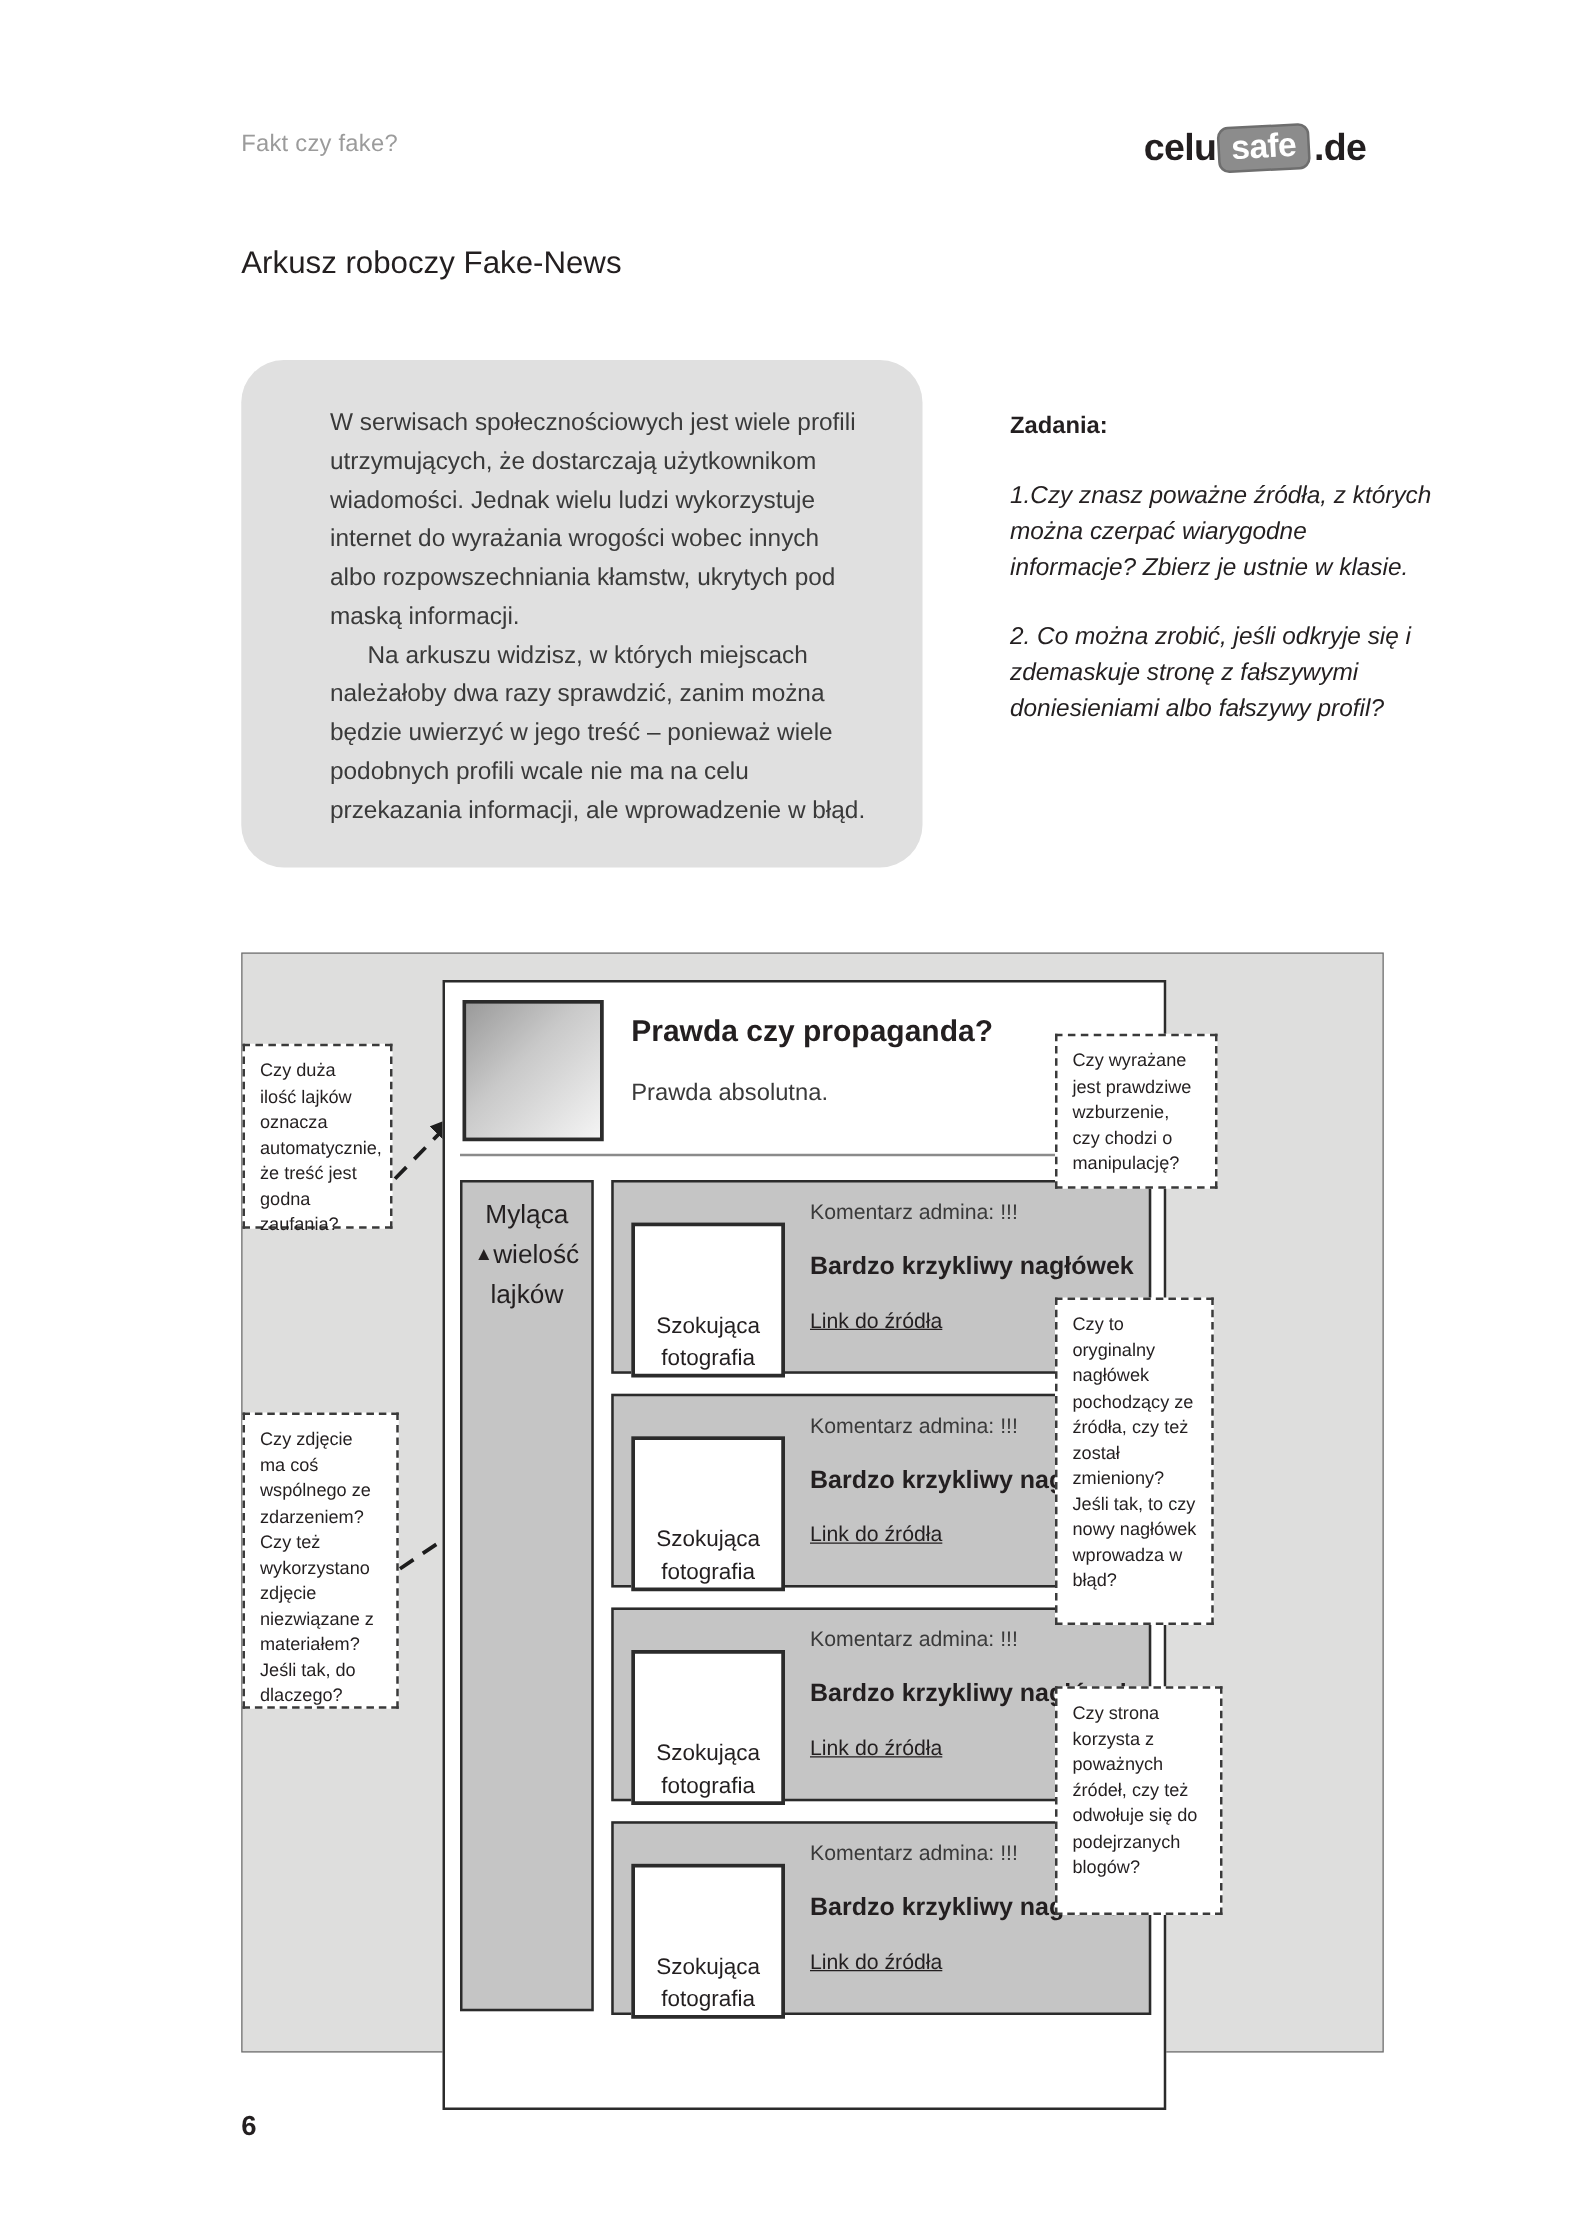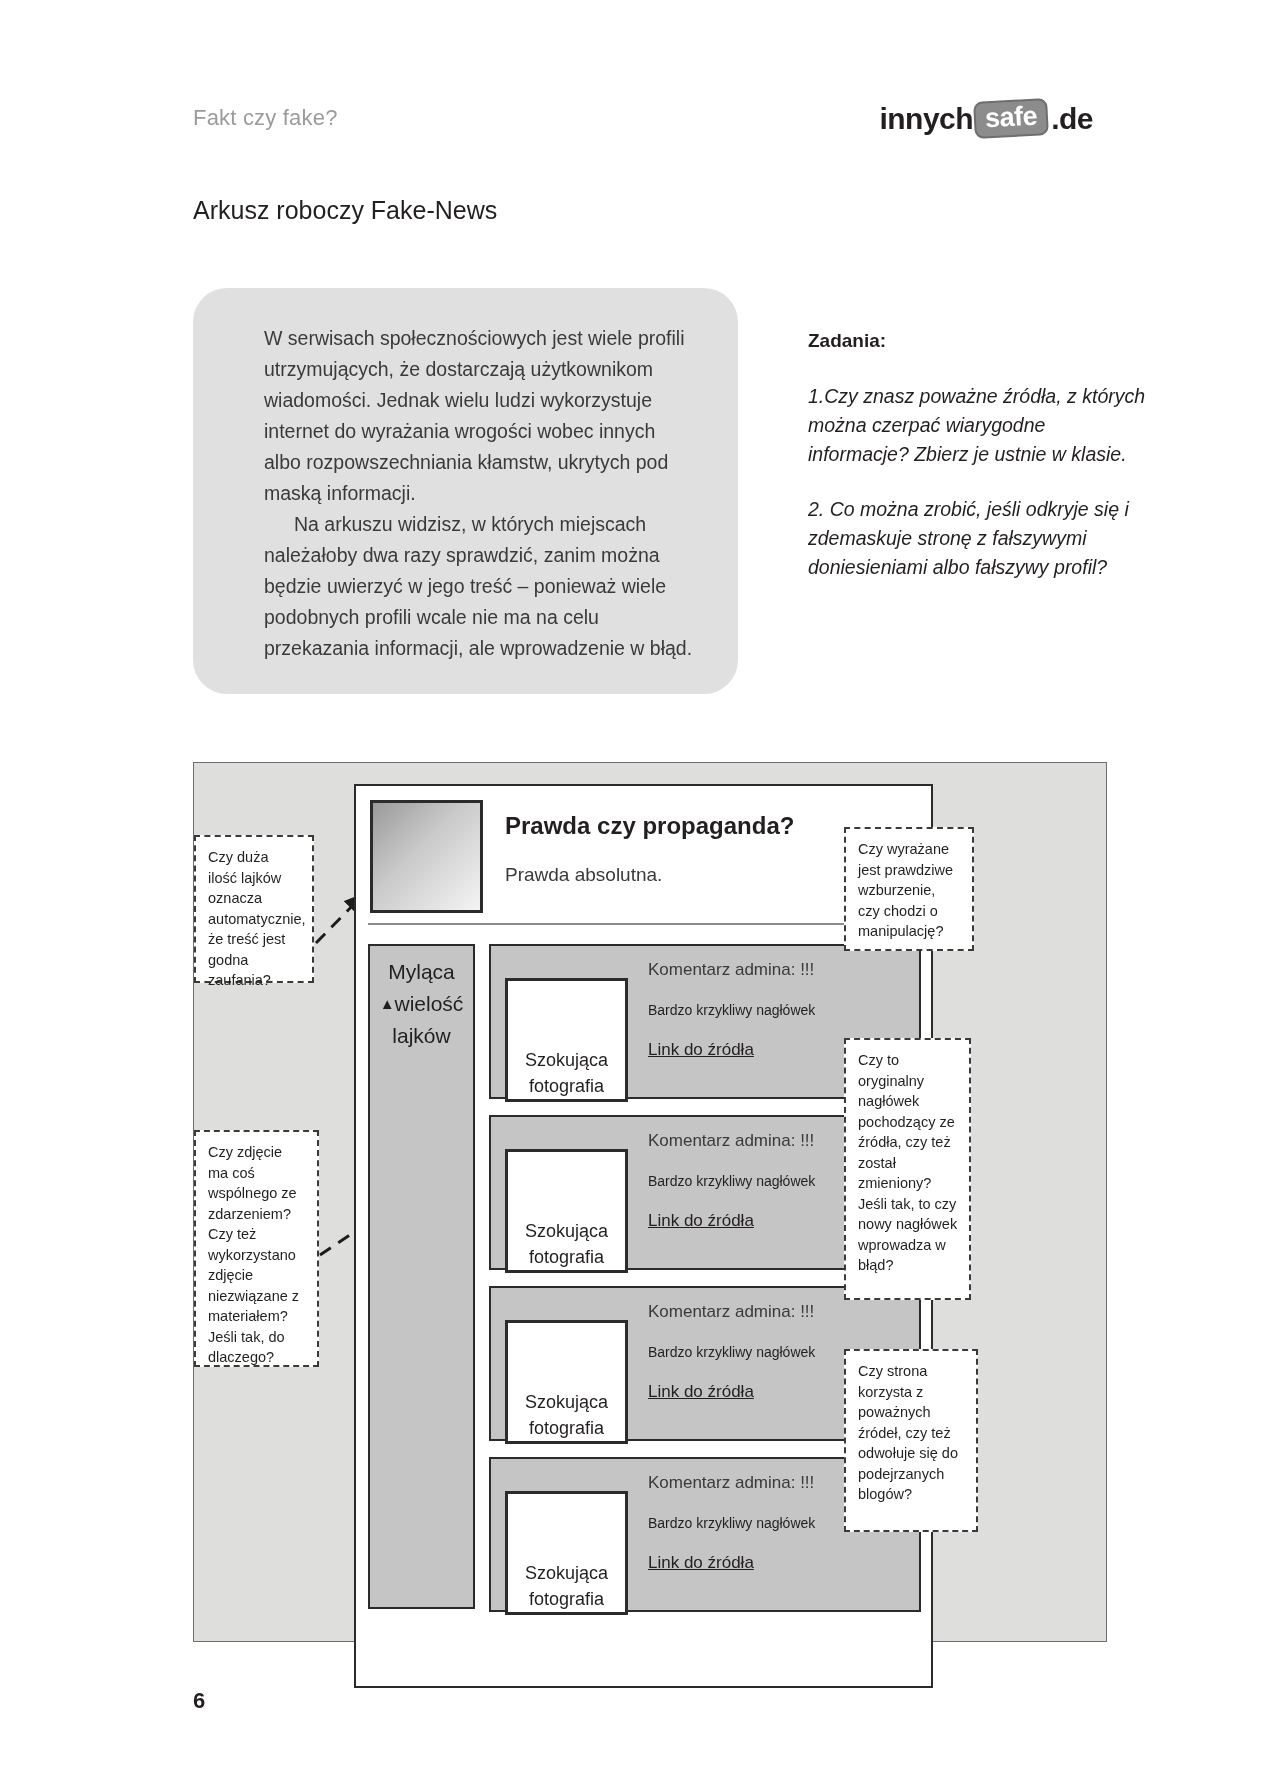--- a/index.html
+++ b/index.html
@@ -21,21 +21,21 @@
     position: absolute;
     left: 193px;
     top: 105px;
     width: 900px;
     height: 46px;
   }
   #header-title {
     position: absolute;
     left: 0;
     top: 0;
-    font-size: 22px;
+    font-size: 19px;
     color: #9b9b9b;
     letter-spacing: 0.2px;
   }
   
   #logo {
     position: absolute;
     right: 0;
     top: -8px;
     height: 44px;
     display: flex;
@@ -240,22 +240,22 @@
     left: 157px;
     top: 14px;
     width: 262px;
   }
   .post-comment {
     font-size: 17px;
     color: #3a3a3a;
     margin: 0 0 22px 0;
   }
   .post-headline {
-    font-size: 14px;
-    font-weight: normal;
+    font-size: 20px;
+    font-weight: bold;
     color: #231f20;
     margin: 0 0 22px 0;
   }
   .post-link {
     font-size: 17px;
     color: #231f20;
     text-decoration: underline;
     margin: 0;
   }
 
@@ -288,21 +288,21 @@
     font-weight: bold;
     color: #231f20;
   }
 </style>
 </head>
 <body>
 
 <div id="page-header">
   <div id="header-title">Fakt czy fake?</div>
   <div id="logo">
-    <span class="logo-klick">innych</span>
+    <span class="logo-klick">celu</span>
       <span class="logo-safe-box">safe</span>
       <span class="logo-de">.de</span>
   </div>
 </div>
 
 <div id="worksheet-title">Arkusz roboczy Fake-News</div>
 
 <div id="intro-bubble">
   <p class="para">W serwisach społecznościowych jest wiele profili utrzymujących, że dostarczają użytkownikom wiadomości. Jednak wielu ludzi wykorzystuje internet do wyrażania wrogości wobec innych albo rozpowszechniania kłamstw, ukrytych pod maską informacji.</p>
   <p class="para second">Na arkuszu widzisz, w których miejscach należałoby dwa razy sprawdzić, zanim można będzie uwierzyć w jego treść – ponieważ wiele podobnych profili wcale nie ma na celu przekazania informacji, ale wprowadzenie w błąd.</p>

